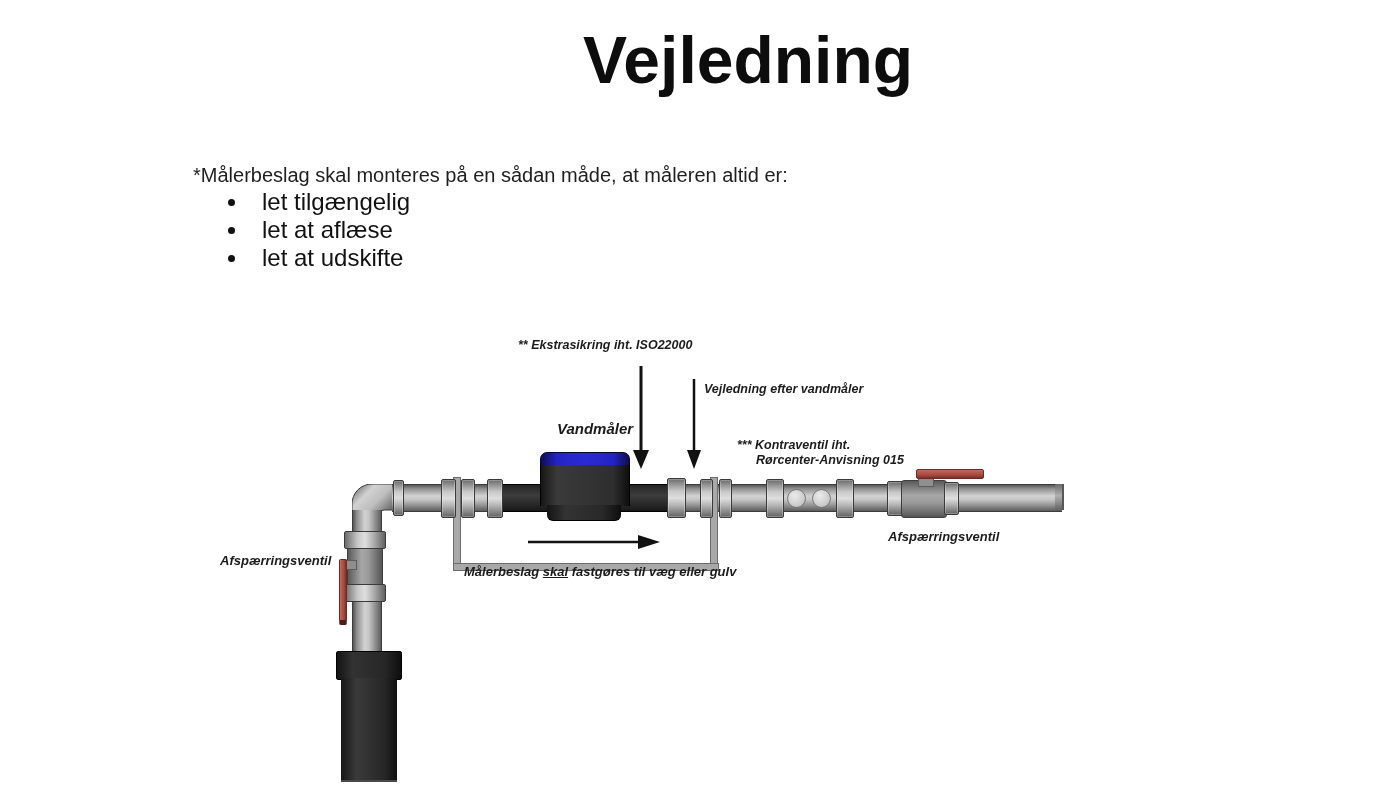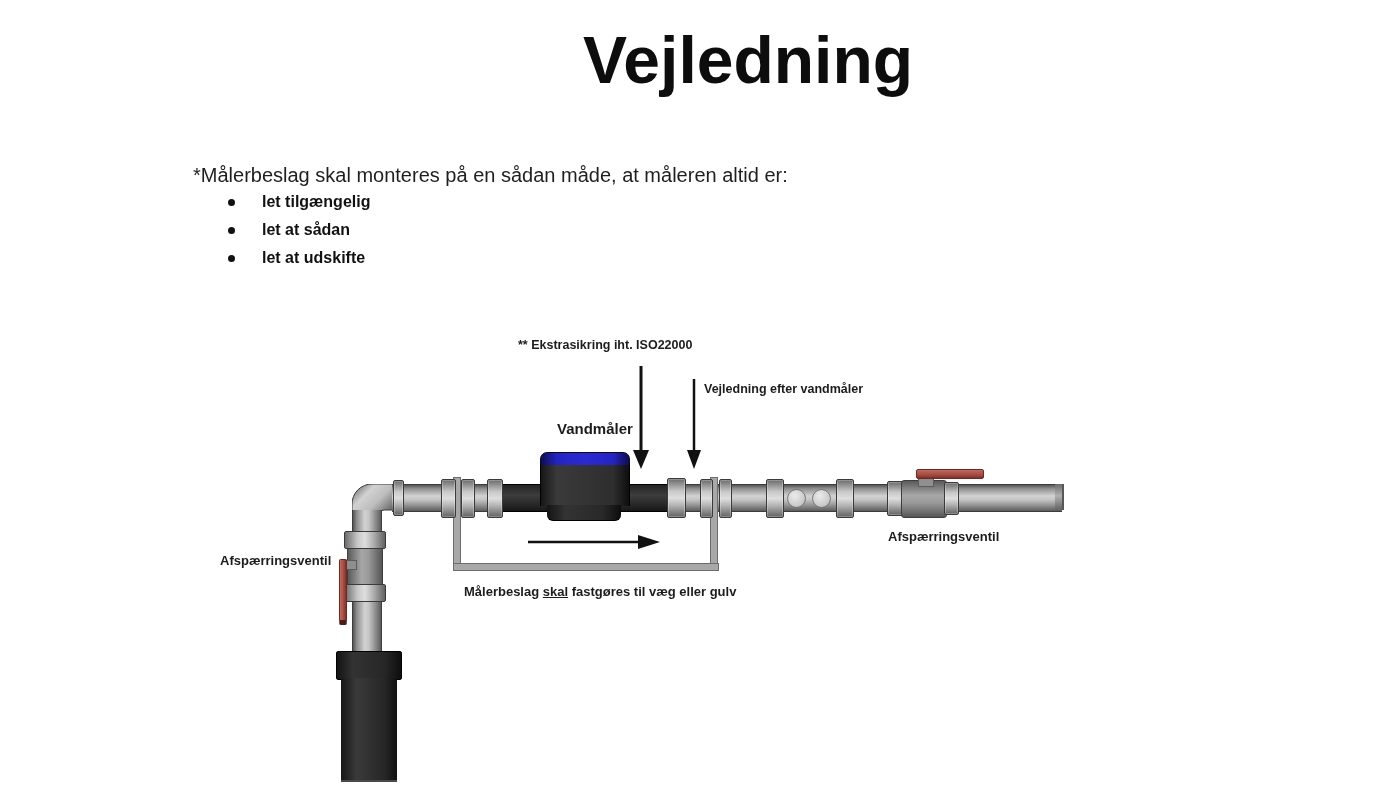--- a/index.html
+++ b/index.html
@@ -9,28 +9,28 @@
   }
   
   .title{
     position:absolute;left:0;top:22px;width:1400px;text-align:center;
     font-size:66px;font-weight:bold;letter-spacing:0px;color:#0d0d0d;margin-left:48px;
   }
   .intro{position:absolute;left:193px;top:164px;font-size:20px;color:#1f1f1f;}
   .bullets{position:absolute;left:226px;top:192px;margin:0;padding:0;list-style:none;}
   .bullets li{
     position:relative;padding-left:36px;margin-bottom:8px;height:20px;
-    font-size:16px;font-weight:bold;color:#111;line-height:20px;
+    font-size:24px;font-weight:normal;color:#111;line-height:20px;
   }
   .bullets li::before{
     content:"";position:absolute;left:2px;top:7px;width:7px;height:7px;border-radius:50%;background:#111;
   }
   
   .diagram{position:absolute;left:0;top:0;width:1400px;height:800px;}
-  .lbl{position:absolute;font-size:12.5px;font-weight:bold;color:#1c1c1c;white-space:nowrap;z-index:9;}
+  .lbl{position:absolute;font-size:12.5px;font-weight:bold;color:#1c1c1c;white-space:nowrap;z-index:9;font-style:italic;}
   .lbl .und{text-decoration:underline;}
   .pipe-h{
     position:absolute;height:26px;z-index:1;
     background:linear-gradient(180deg,#565656 0%,#8f8f8f 14%,#d2d2d2 42%,#c6c6c6 56%,#989898 76%,#5c5c5c 100%);
     border-top:1px solid #3c3c3c;border-bottom:1px solid #3c3c3c;
   }
   .pipe-v{
     position:absolute;width:28px;z-index:1;
     background:linear-gradient(90deg,#565656 0%,#8f8f8f 14%,#d2d2d2 42%,#c6c6c6 56%,#989898 76%,#5c5c5c 100%);
     border-left:1px solid #3c3c3c;border-right:1px solid #3c3c3c;
@@ -104,21 +104,21 @@
   .end-cap{position:absolute;left:1055px;top:484px;width:7px;height:26px;z-index:2;
     background:linear-gradient(180deg,#6a6a6a,#b0b0b0 45%,#636363);border-right:2px solid #585858;}
 </style>
 </head>
 <body>
 
 <div class="title">Vejledning</div>
 <div class="intro">*Målerbeslag skal monteres på en sådan måde, at måleren altid er:</div>
 <ul class="bullets">
   <li>let tilgængelig</li>
-  <li>let at sådan</li>
+  <li>let at aflæse</li>
   <li>let at udskifte</li>
 </ul>
 
 <div class="diagram">
 
   <svg class="arrow-svg" style="left:352px;top:484px;z-index:1" width="46" height="46" viewBox="0 0 46 46">
     <defs>
       <linearGradient id="elbowGrad" x1="0" y1="0" x2="0.75" y2="0.75">
         <stop offset="0" stop-color="#565656"></stop>
         <stop offset="0.35" stop-color="#d2d2d2"></stop>
@@ -181,18 +181,22 @@
     <polygon points="1,72 15,72 8,91" fill="#111"></polygon>
   </svg>
   <svg class="arrow-svg" style="left:526px;top:533px;" width="136" height="18" viewBox="0 0 136 18">
     <line x1="2" y1="9" x2="112" y2="9" stroke="#111" stroke-width="2.5"></line>
     <polygon points="112,2 134,9 112,16" fill="#111"></polygon>
   </svg>
 
   <div class="lbl" style="left:518px;top:338px;">** Ekstrasikring iht. ISO22000</div>
   <div class="lbl" style="left:704px;top:382px;">Vejledning efter vandmåler</div>
   <div class="lbl" style="left:557px;top:420px;font-size:15px;">Vandmåler</div>
+  <div class="lbl" style="left:737px;top:438px;line-height:14.5px;">
+    <div>*** Kontraventil iht.</div>
+    <div style="margin-left:19px;">Rørcenter-Anvisning 015</div>
+  </div>
   <div class="lbl" style="left:220px;top:553px;font-size:13px;">Afspærringsventil</div>
   <div class="lbl" style="left:888px;top:529px;font-size:13px;">Afspærringsventil</div>
-  <div class="lbl" style="left:464px;top:584px;font-size:13px;">
+  <div class="lbl" style="left:464px;top:564px;font-size:13px;">
     <span>Målerbeslag </span><span class="und">skal</span><span> fastgøres til væg eller gulv</span>
   </div>
 </div>
 
 </body></html>

